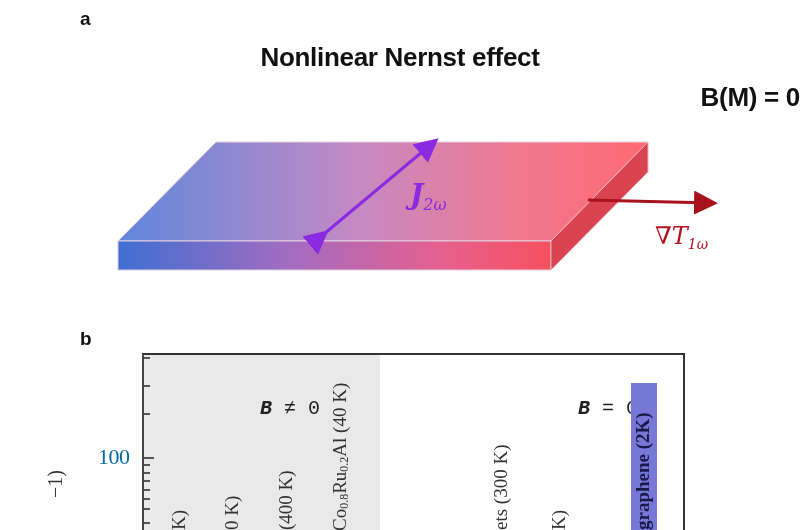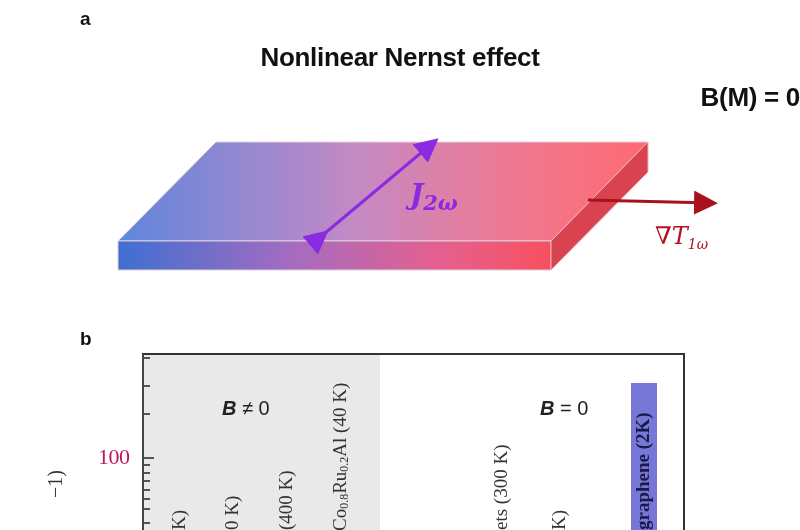--- a/index.html
+++ b/index.html
@@ -5,32 +5,32 @@
     html, body { margin: 0; padding: 0; background: #ffffff; }
     body { width: 800px; height: 530px; position: relative; overflow: hidden; font-family: "Liberation Sans", sans-serif; }
     .panel-letter { position: absolute; font-family: "Liberation Sans", sans-serif; font-weight: bold; font-size: 19px; color: #111; }
     #letter-a { left: 80px; top: 8px; }
     #letter-b { left: 80px; top: 328px; }
     .title { position: absolute; left: 0; width: 800px; text-align: center; font-family: "Liberation Sans", sans-serif; font-weight: bold; font-size: 26px; color: #111; letter-spacing: -0.3px; }
     #title-1 { top: 42px; }
     #title-2 { top: 82px; text-align: right; }
     svg.layer { position: absolute; left: 0; top: 0; }
     .lbl-j { position: absolute; left: 410px; top: 178px; font-family: "DejaVu Serif", serif; font-style: italic; font-weight: bold; color: #8a2be2; font-size: 28px; }
-    .lbl-j sub { font-size: 21px; font-weight: bold; font-style: italic; vertical-align: -6px; }
+    .lbl-j sub { font-size: 16px; font-weight: normal; font-style: italic; vertical-align: -6px; }
     .lbl-t { position: absolute; left: 655px; top: 222px; font-family: "DejaVu Serif", serif; color: #b3121e; font-size: 24px; }
     .lbl-t i { font-style: italic; }
     .lbl-t sub { font-size: 14px; vertical-align: -5px; font-style: italic; }
     .chart-frame { position: absolute; left: 142px; top: 353px; width: 543px; height: 200px; border-top: 2px solid #333; border-left: 2px solid #444; border-right: 2px solid #333; box-sizing: border-box; background: #fff; }
     .shade { position: absolute; left: 0; top: 0; width: 236px; height: 100%; background: #e9e9e9; }
     .tick { position: absolute; left: 0; height: 2px; background: #555; }
     .tick.major { width: 10px; }
     .tick.minor { width: 6px; }
-    .ytick-label { position: absolute; left: 98px; top: 444px; font-family: "Liberation Serif", serif; font-size: 22px; color: #be185d; letter-spacing: -0.5px; }
+    .ytick-label { position: absolute; left: 98px; top: 444px; font-family: "Liberation Serif", serif; font-size: 22px; color: #0369a1; letter-spacing: -0.5px; }
     .ylabel-frag { position: absolute; left: 44px; top: 498px; font-family: "Liberation Serif", serif; font-size: 20px; color: #333; transform: rotate(-90deg); transform-origin: left top; }
-    .region-label { position: absolute; font-family: Liberation Sans, sans-serif; font-size: 20px; color: #222; }
+    .region-label { position: absolute; font-family: Liberation Mono, monospace; font-size: 20px; color: #222; margin-left: 38px; }
     .region-label b { font-style: italic; font-weight: bold; }
     .vlabel { position: absolute; font-family: "Liberation Serif", serif; font-size: 19px; color: #333; white-space: nowrap; transform: rotate(-90deg); transform-origin: left bottom; }
     .vlabel sub { font-size: 12px; vertical-align: -2px; }
     .bar { position: absolute; left: 631px; top: 383px; width: 26px; height: 160px; background: #7777d8; }
     .bar-label { position: absolute; font-family: "Liberation Serif", serif; font-weight: bold; font-size: 19px; color: #1a1a4a; white-space: nowrap; transform: rotate(-90deg); transform-origin: left bottom; }
   </style>
 </head>
 <body>
 
 <div class="panel-letter" id="letter-a">a</div>

